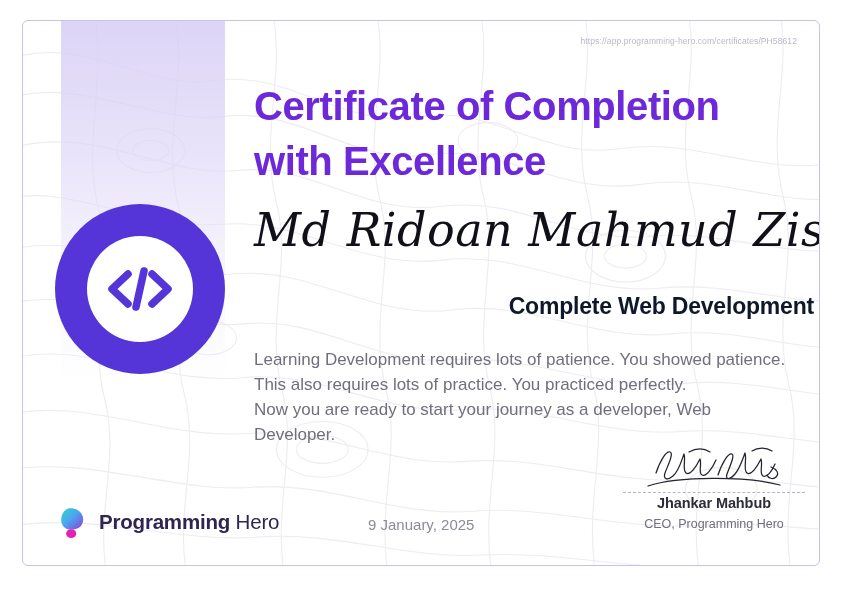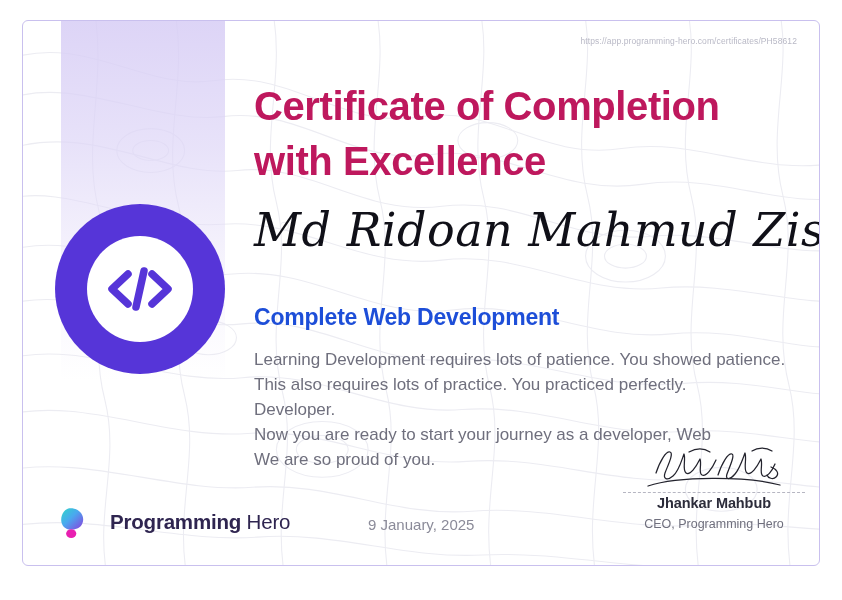--- a/index.html
+++ b/index.html
@@ -112,67 +112,68 @@
   
   .cert-title {
     position: absolute;
     left: 231px;
     top: 58px;
     width: 540px;
     font-size: 40px;
     font-weight: bold;
     line-height: 1.37;
     letter-spacing: -0.4px;
-    color: #be185d;
+    color: #6d28d9;
   }
 
   .recipient-name {
     position: absolute;
     left: 231px;
     top: 186px;
     width: 560px;
     font-family: "DejaVu Serif", serif;
     font-style: italic;
     font-size: 46px;
     line-height: 1;
     letter-spacing: 0.5px;
     color: #101018;
     white-space: nowrap;
   }
 
   .course-name {
     position: absolute;
     left: 231px;
-    top: 283px;
+    top: 272px;
     width: 560px;
     font-size: 23px;
     font-weight: bold;
     letter-spacing: -0.2px;
-    color: #1d4ed8;
+    color: #0f172a;
+    text-align: right;
   }
 
   .body-text {
     position: absolute;
     left: 231px;
     top: 326px;
     width: 570px;
     font-size: 17px;
     line-height: 25px;
     color: #6f6f7d;
   }
   .body-text div { white-space: nowrap; }
 
   
   .brand-logo {
     position: absolute;
     left: 33px;
     top: 484px;
     display: flex;
     align-items: center;
-    gap: 24px;
+    gap: 13px;
   }
 
   .brand-mark { width: 30px; height: 34px; display: block; }
 
   .brand-text {
     font-size: 20.5px;
     letter-spacing: -0.2px;
     color: #2f2550;
     white-space: nowrap;
   }
@@ -292,23 +293,22 @@
       <div>with Excellence</div>
     </div>
 
     <div class="recipient-name">Md Ridoan Mahmud Zisan</div>
 
     <div class="course-name">Complete Web Development</div>
 
     <div class="body-text">
       <div>Learning Development requires lots of patience. You showed patience.</div>
       <div>This also requires lots of practice. You practiced perfectly.</div>
+      <div>Now you are ready to start your journey as a developer, Web</div>
       <div>Developer.</div>
-      <div>Now you are ready to start your journey as a developer, Web</div>
-      <div>We are so proud of you.</div>
     </div>
 
     <div class="brand-logo">
       <span>
         <svg class="brand-mark" viewBox="0 0 30 34" aria-hidden="true">
           <defs>
             <linearGradient id="phBlob" x1="0" y1="0" x2="1" y2="1">
               <stop offset="0%" stop-color="#2fd6c9"></stop>
               <stop offset="45%" stop-color="#4aa8ef"></stop>
               <stop offset="100%" stop-color="#8b3ddd"></stop>

